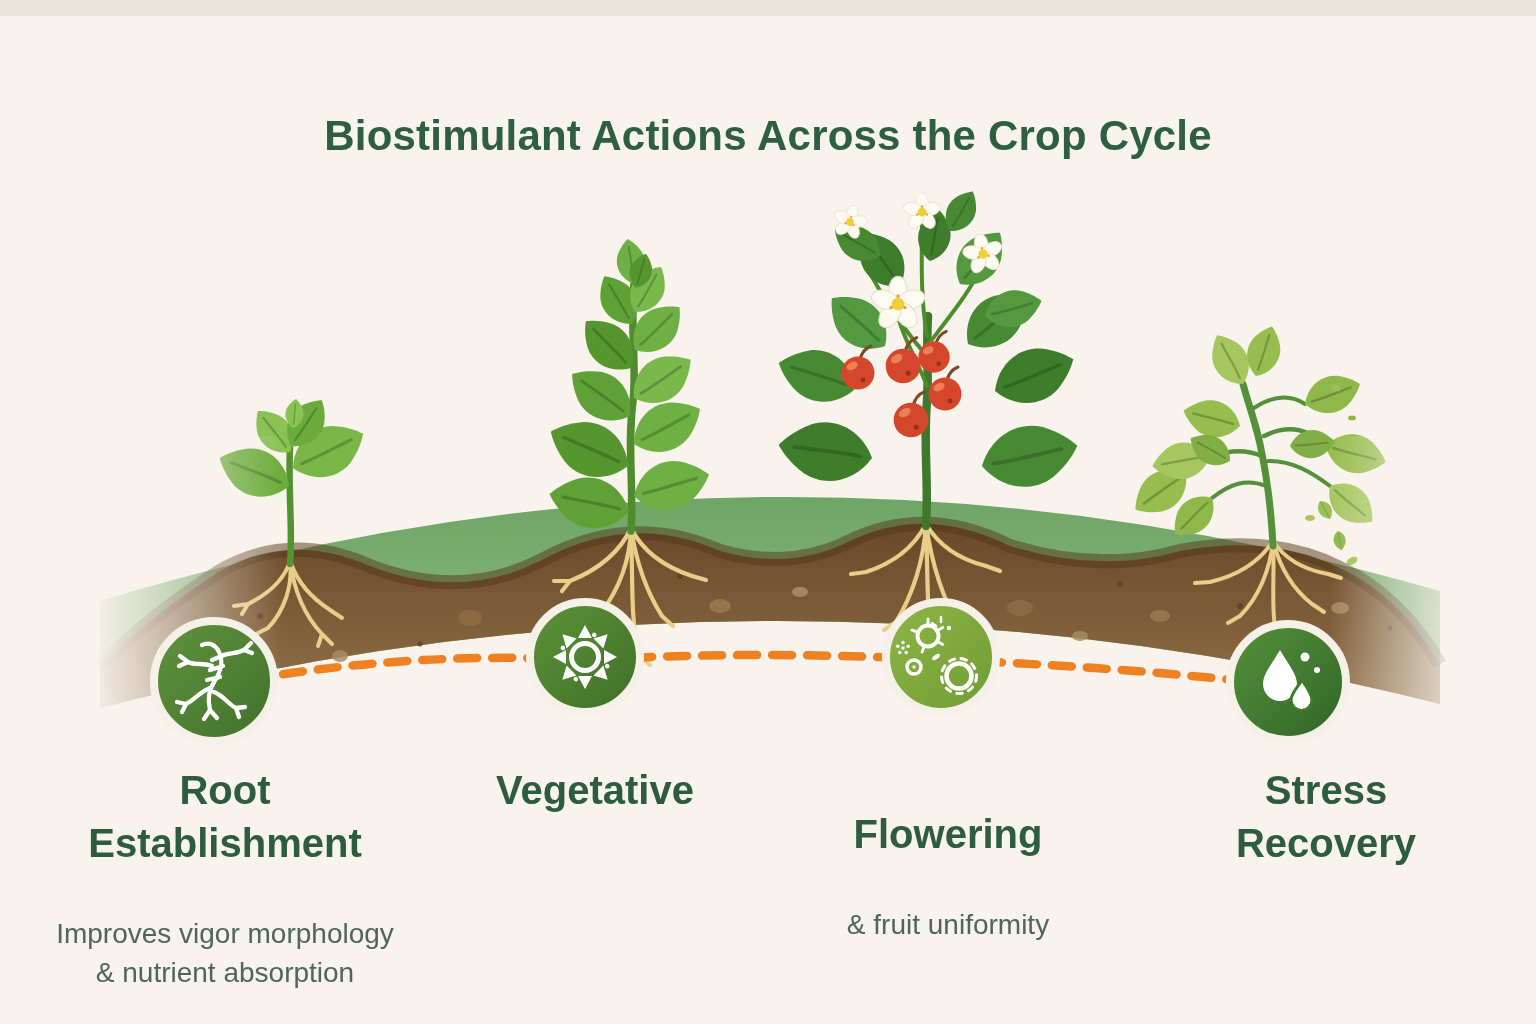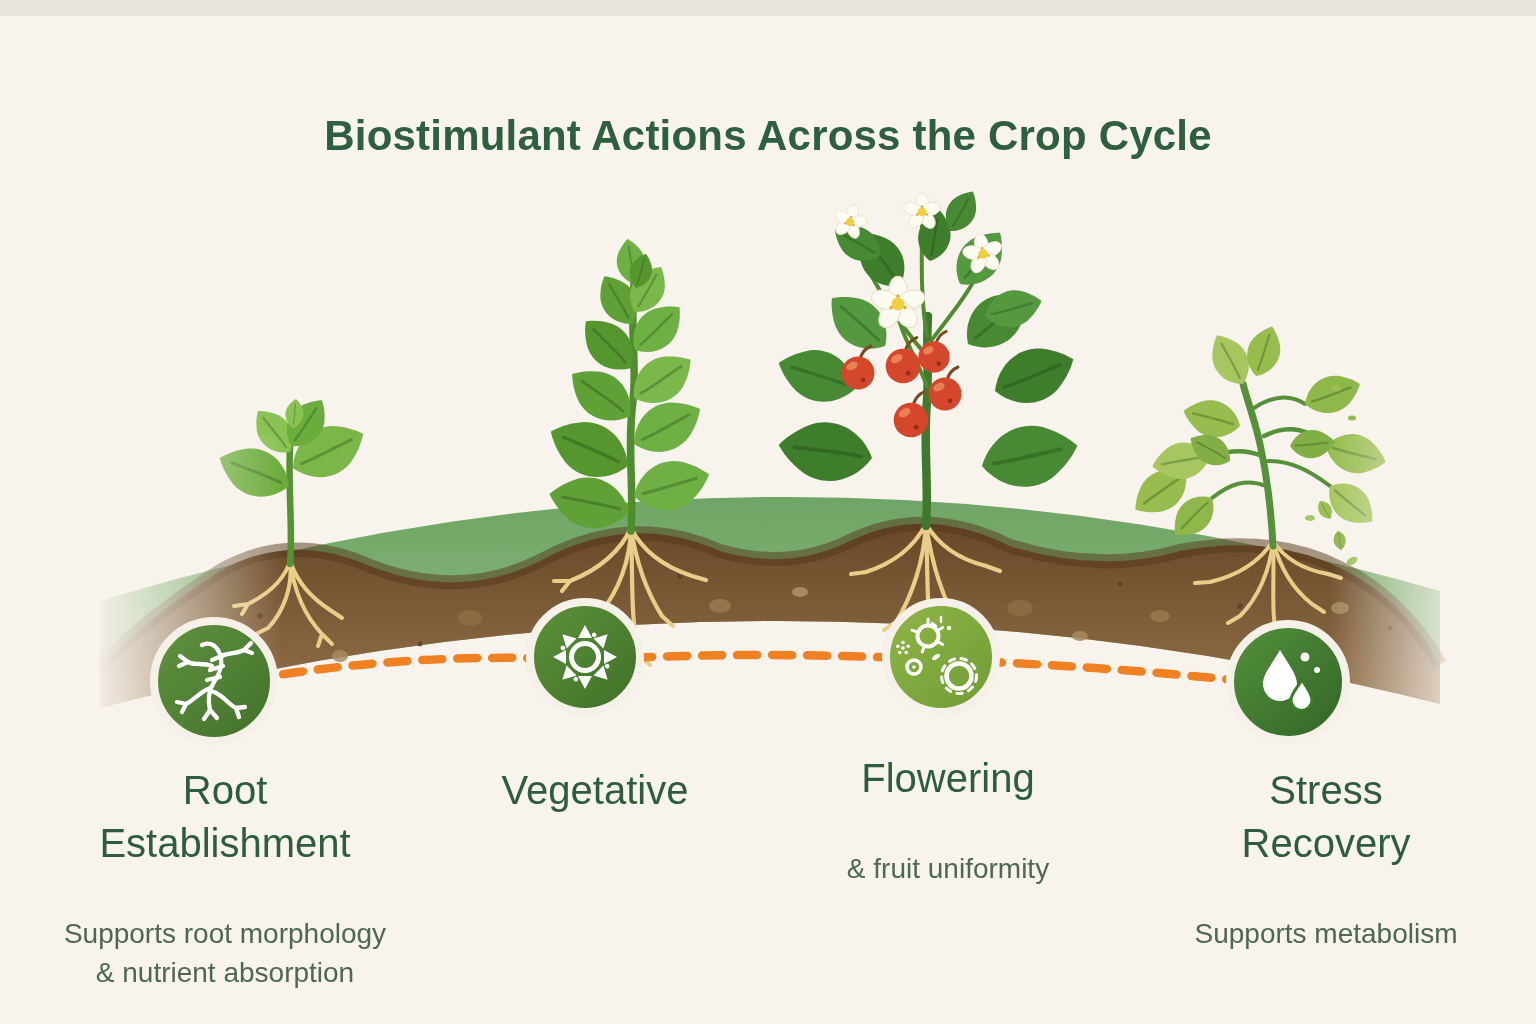--- a/index.html
+++ b/index.html
@@ -9,28 +9,28 @@
     background:#f8f3ec;overflow:hidden;
   }
   .scene{position:absolute;inset:0;}
   .title{
     position:absolute;top:68px;left:0;width:100%;text-align:center;
     font-size:42px;color:#2e5f41;letter-spacing:.2px;white-space:nowrap;
   }
   .title .t-bold{font-weight:bold;}
   .stage-label{position:absolute;width:420px;text-align:center;}
   .stage-heading{
-    font-weight:normal;font-size:40px;line-height:53px;color:#2d5c3e;
+    font-weight:bold;font-size:40px;line-height:53px;color:#2d5c3e;
   }
   .stage-desc{
     margin-top:44px;font-size:28px;line-height:39px;color:#4e6757;
   }
   .s1{left:15px;top:748px;}
   .s2{left:385px;top:748px;}
-  .s3{left:738px;top:736px;}
+  .s3{left:738px;top:792px;}
   .s4{left:1116px;top:748px;}
 </style>
 </head>
 <body>
 
 <div class="canvas">
 
   <h1 class="title"><span class="t-bold">Biostimulant Actions</span><span> Across the Crop Cycle</span></h1>
 
   <svg class="scene" viewBox="0 0 1536 1024">
@@ -327,21 +327,21 @@
       </g>
     </g>
   </svg>
 
   <div class="stage-label s1">
     <div class="stage-heading">
       <div>Root</div>
       <div>Establishment</div>
     </div>
     <div class="stage-desc">
-      <div>Supports root morphology</div>
+      <div>Improves vigor morphology</div>
       <div>&amp; nutrient absorption</div>
     </div>
   </div>
 
   <div class="stage-label s2">
     <div class="stage-heading">
       <div>Vegetative</div>
     </div>
     <div class="stage-desc">
     </div>
@@ -355,17 +355,16 @@
       <div>&amp; fruit uniformity</div>
     </div>
   </div>
 
   <div class="stage-label s4">
     <div class="stage-heading">
       <div>Stress</div>
       <div>Recovery</div>
     </div>
     <div class="stage-desc">
-      <div>Supports metabolism</div>
     </div>
   </div>
 
 </div>
 
 </body></html>

